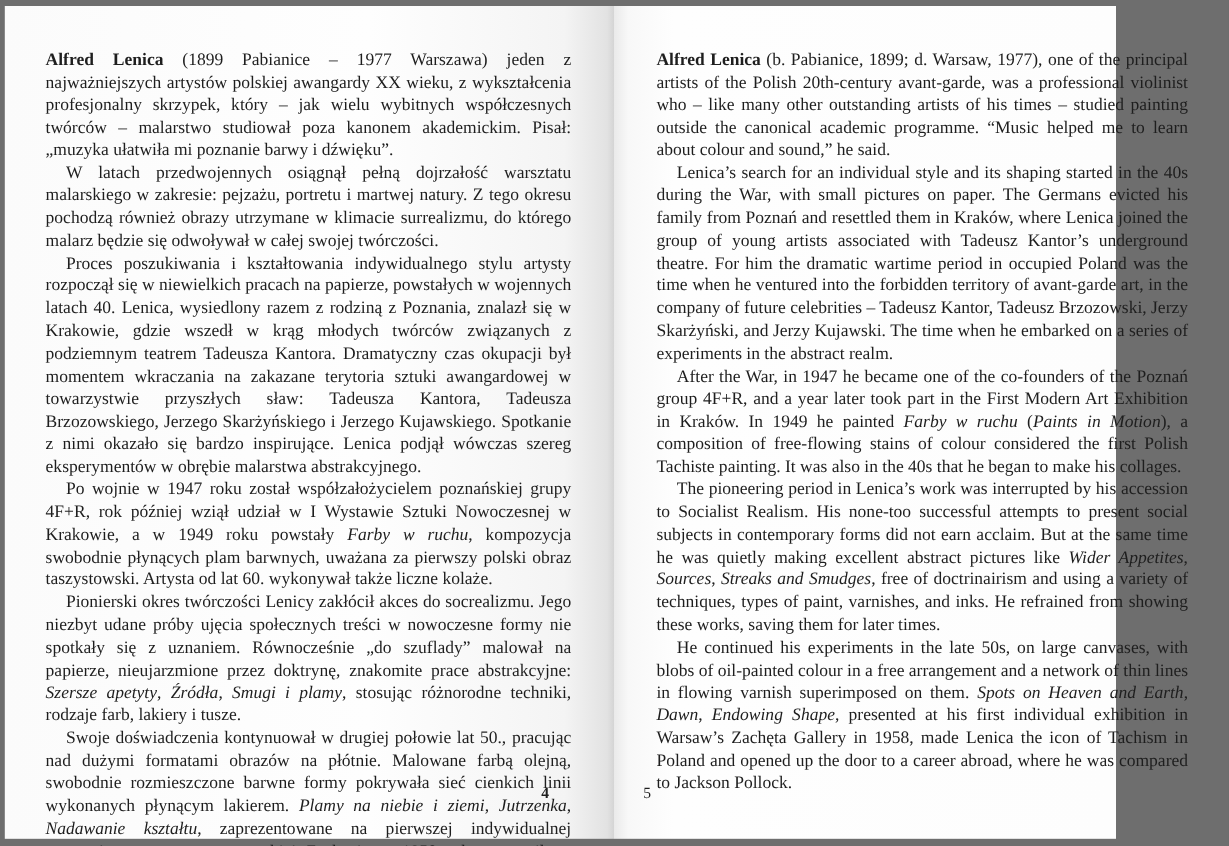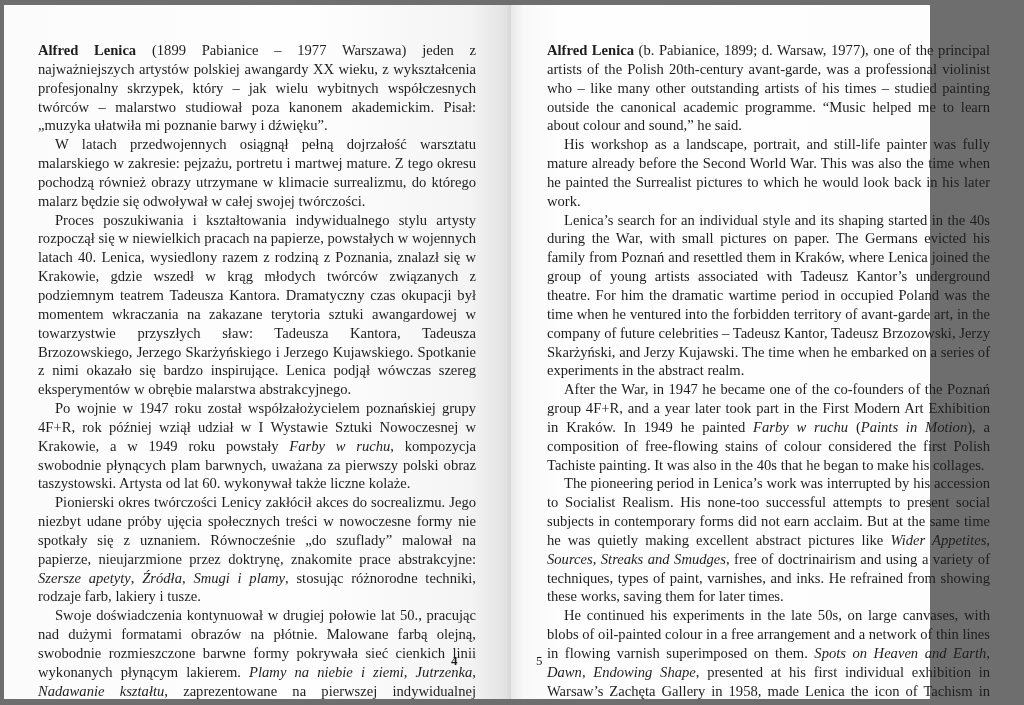--- a/index.html
+++ b/index.html
@@ -45,33 +45,32 @@
   .page.right .pagenum { left: 25px; font-weight: normal; }
 </style>
 </head>
 <body>
 
 <div class="spread">
 
   <div class="page left">
     <div class="text">
       <p><b>Alfred Lenica</b><span> (1899 Pabianice – 1977 Warszawa) jeden z najważniejszych artystów polskiej awangardy XX wieku, z wykształcenia profesjonalny skrzypek, który – jak wielu wybitnych współczesnych twórców – malarstwo studiował poza kanonem akademickim. Pisał: „muzyka ułatwiła mi poznanie barwy i dźwięku”.</span></p>
-      <p>W latach przedwojennych osiągnął pełną dojrzałość warsztatu malarskiego w zakresie: pejzażu, portretu i martwej mature. Z tego okresu pochodzą rów­nież obrazy utrzymane w klimacie surrealizmu, do którego malarz będzie się odwoływał w całej swojej twórczości.</p>
+      <p>W latach przedwojennych osiągnął pełną dojrzałość warsztatu malarskiego w zakresie: pejzażu, portretu i martwej natury. Z tego okresu pochodzą rów­nież obrazy utrzymane w klimacie surrealizmu, do którego malarz będzie się odwoływał w całej swojej twórczości.</p>
       <p>Proces poszukiwania i kształtowania indywidualnego stylu artysty rozpoczął się w niewielkich pracach na papierze, powstałych w wojennych latach 40. Lenica, wysiedlony razem z rodziną z Poznania, znalazł się w Krakowie, gdzie wszedł w krąg młodych twórców związanych z podziemnym teatrem Tadeusza Kantora. Dramatyczny czas okupacji był momentem wkraczania na zakazane terytoria sztuki awangardowej w towarzystwie przyszłych sław: Tadeusza Kan­tora, Tadeusza Brzozowskiego, Jerzego Skarżyńskiego i Jerzego Kujawskiego. Spotkanie z nimi okazało się bardzo inspirujące. Lenica podjął wówczas szereg eksperymentów w obrębie malarstwa abstrakcyjnego.</p>
       <p><span>Po wojnie w 1947 roku został współzałożycielem poznańskiej grupy 4F+R, rok później wziął udział w I Wystawie Sztuki Nowoczesnej w Krakowie, a w 1949 roku powstały </span><i>Farby w ruchu</i><span>, kompozycja swobodnie płynących plam barwnych, uważana za pierwszy polski obraz taszystowski. Artysta od lat 60. wykonywał także liczne kolaże.</span></p>
       <p><span>Pionierski okres twórczości Lenicy zakłócił akces do socrealizmu. Jego nie­zbyt udane próby ujęcia społecznych treści w nowoczesne formy nie spotkały się z uznaniem. Równocześnie „do szuflady” malował na papierze, nieujarzmione przez doktrynę, znakomite prace abstrakcyjne: </span><i>Szersze apetyty</i><span>, </span><i>Źródła</i><span>, </span><i>Smugi i plamy</i><span>, stosując różnorodne techniki, rodzaje farb, lakiery i tusze.</span></p>
       <p><span>Swoje doświadczenia kontynuował w drugiej połowie lat 50., pracując nad dużymi formatami obrazów na płótnie. Malowane farbą olejną, swobod­nie rozmieszczone barwne formy pokrywała sieć cienkich linii wykonanych płynącym lakierem. </span><i>Plamy na niebie i ziemi</i><span>, </span><i>Jutrzenka</i><span>, </span><i>Nadawanie kształtu</i><span>, zaprezentowane na pierwszej indywidualnej wystawie artysty w warszawskiej Zachęcie w 1958 roku, uczyniły z Lenicy ikonę malarstwa taszystowskiego</span></p>
     </div>
     <div class="pagenum">4</div>
   </div>
 
   <div class="page right">
     <div class="text">
       <p><b>Alfred Lenica</b><span> (b. Pabianice, 1899; d. Warsaw, 1977), one of the principal artists of the Polish 20th-century avant-garde, was a professional violinist who – like many other outstanding artists of his times – studied painting outside the canonical academic programme. “Music helped me to learn about colour and sound,” he said.</span></p>
-      <p>His workshop as a landscape, portrait, and still-life painter was fully mature already before the Second World War. This was also the time when he painted the Surrealist pictures to which he would look back in his later work.</p>
       <p>Lenica’s search for an individual style and its shaping started in the 40s during the War, with small pictures on paper. The Germans evicted his family from Poznań and resettled them in Kraków, where Lenica joined the group of young artists associated with Tadeusz Kantor’s underground theatre. For him the dramatic wartime period in occupied Poland was the time when he ventured into the forbidden territory of avant-garde art, in the company of future celebrities – Tadeusz Kantor, Tadeusz Brzozowski, Jerzy Skarżyński, and Jerzy Kujawski. The time when he embarked on a series of experiments in the abstract realm.</p>
       <p><span>After the War, in 1947 he became one of the co-founders of the Poznań group 4F+R, and a year later took part in the First Modern Art Exhibition in Kraków. In 1949 he painted </span><i>Farby w ruchu</i><span> (</span><i>Paints in Motion</i><span>), a composition of free-flowing stains of colour considered the first Polish Tachiste painting. It was also in the 40s that he began to make his collages.</span></p>
       <p><span>The pioneering period in Lenica’s work was interrupted by his accession to Socialist Realism. His none-too successful attempts to present social subjects in contemporary forms did not earn acclaim. But at the same time he was quietly making excellent abstract pictures like </span><i>Wider Appetites</i><span>, </span><i>Sources</i><span>, </span><i>Streaks and Smudges</i><span>, free of doctrinairism and using a variety of techniques, types of paint, varnishes, and inks. He refrained from showing these works, saving them for later times.</span></p>
       <p><span>He continued his experiments in the late 50s, on large canvases, with blobs of oil-painted colour in a free arrangement and a network of thin lines in flowing varnish superimposed on them. </span><i>Spots on Heaven and Earth</i><span>, </span><i>Dawn</i><span>, </span><i>Endowing Shape</i><span>, presented at his first individual exhibition in Warsaw’s Zachęta Gallery in 1958, made Lenica the icon of Tachism in Poland and opened up the door to a career abroad, where he was compared to Jackson Pollock.</span></p>
     </div>
     <div class="pagenum">5</div>
   </div>
 
 </div>
 

